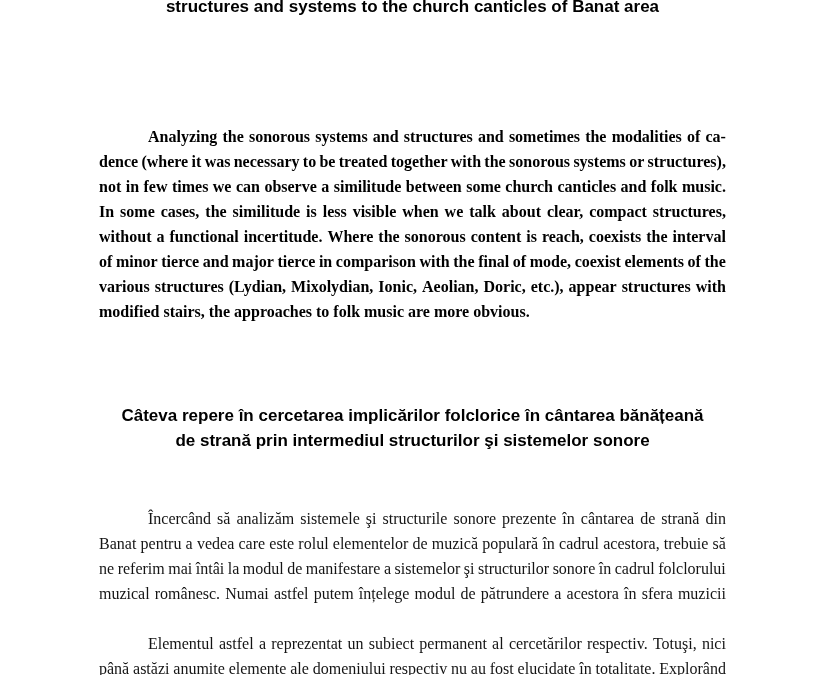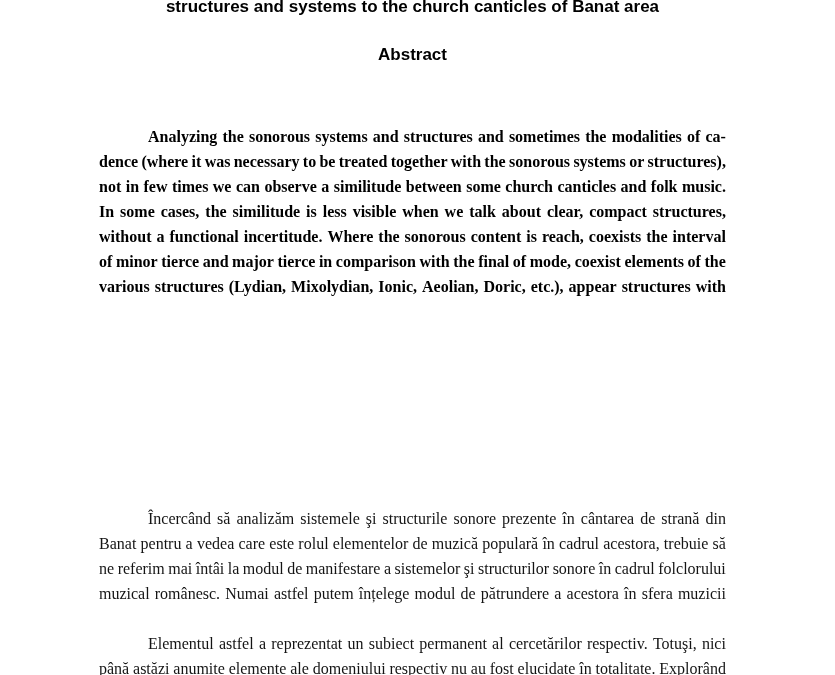--- a/index.html
+++ b/index.html
@@ -53,21 +53,20 @@
   .line.first { padding-left: 49px; }
   .line.plain { white-space: pre; }
 </style>
 </head>
 <body>
 
 <div class="page">
 
   <div class="col sans-heading title-line">structures and systems to the church canticles of Banat area</div>
 
-  <div class="col sans-heading abstract-hd">Abstract</div>
 
   <div class="col para abstract-para">
       <div class="line just first">
         <span>Analyzing</span>
         <span>the</span>
         <span>sonorous</span>
         <span>systems</span>
         <span>and</span>
         <span>structures</span>
         <span>and</span>
@@ -169,22 +168,27 @@
         <span>(Lydian,</span>
         <span>Mixolydian,</span>
         <span>Ionic,</span>
         <span>Aeolian,</span>
         <span>Doric,</span>
         <span>etc.),</span>
         <span>appear</span>
         <span>structures</span>
         <span>with</span>
       </div>
-    </div>
-
+      <div class="line plain">modified stairs, the approaches to folk music are more obvious.</div>
+    </div>
+
+  <div class="col ro-title">
+      <div class="line plain">Câteva repere în cercetarea implicărilor folclorice în cântarea bănățeană</div>
+      <div class="line plain">de strană prin intermediul structurilor şi sistemelor sonore</div>
+    </div>
 
   <div class="col para body-para-1">
       <div class="line just first">
         <span>Încercând</span>
         <span>să</span>
         <span>analizăm</span>
         <span>sistemele</span>
         <span>şi</span>
         <span>structurile</span>
         <span>sonore</span>

